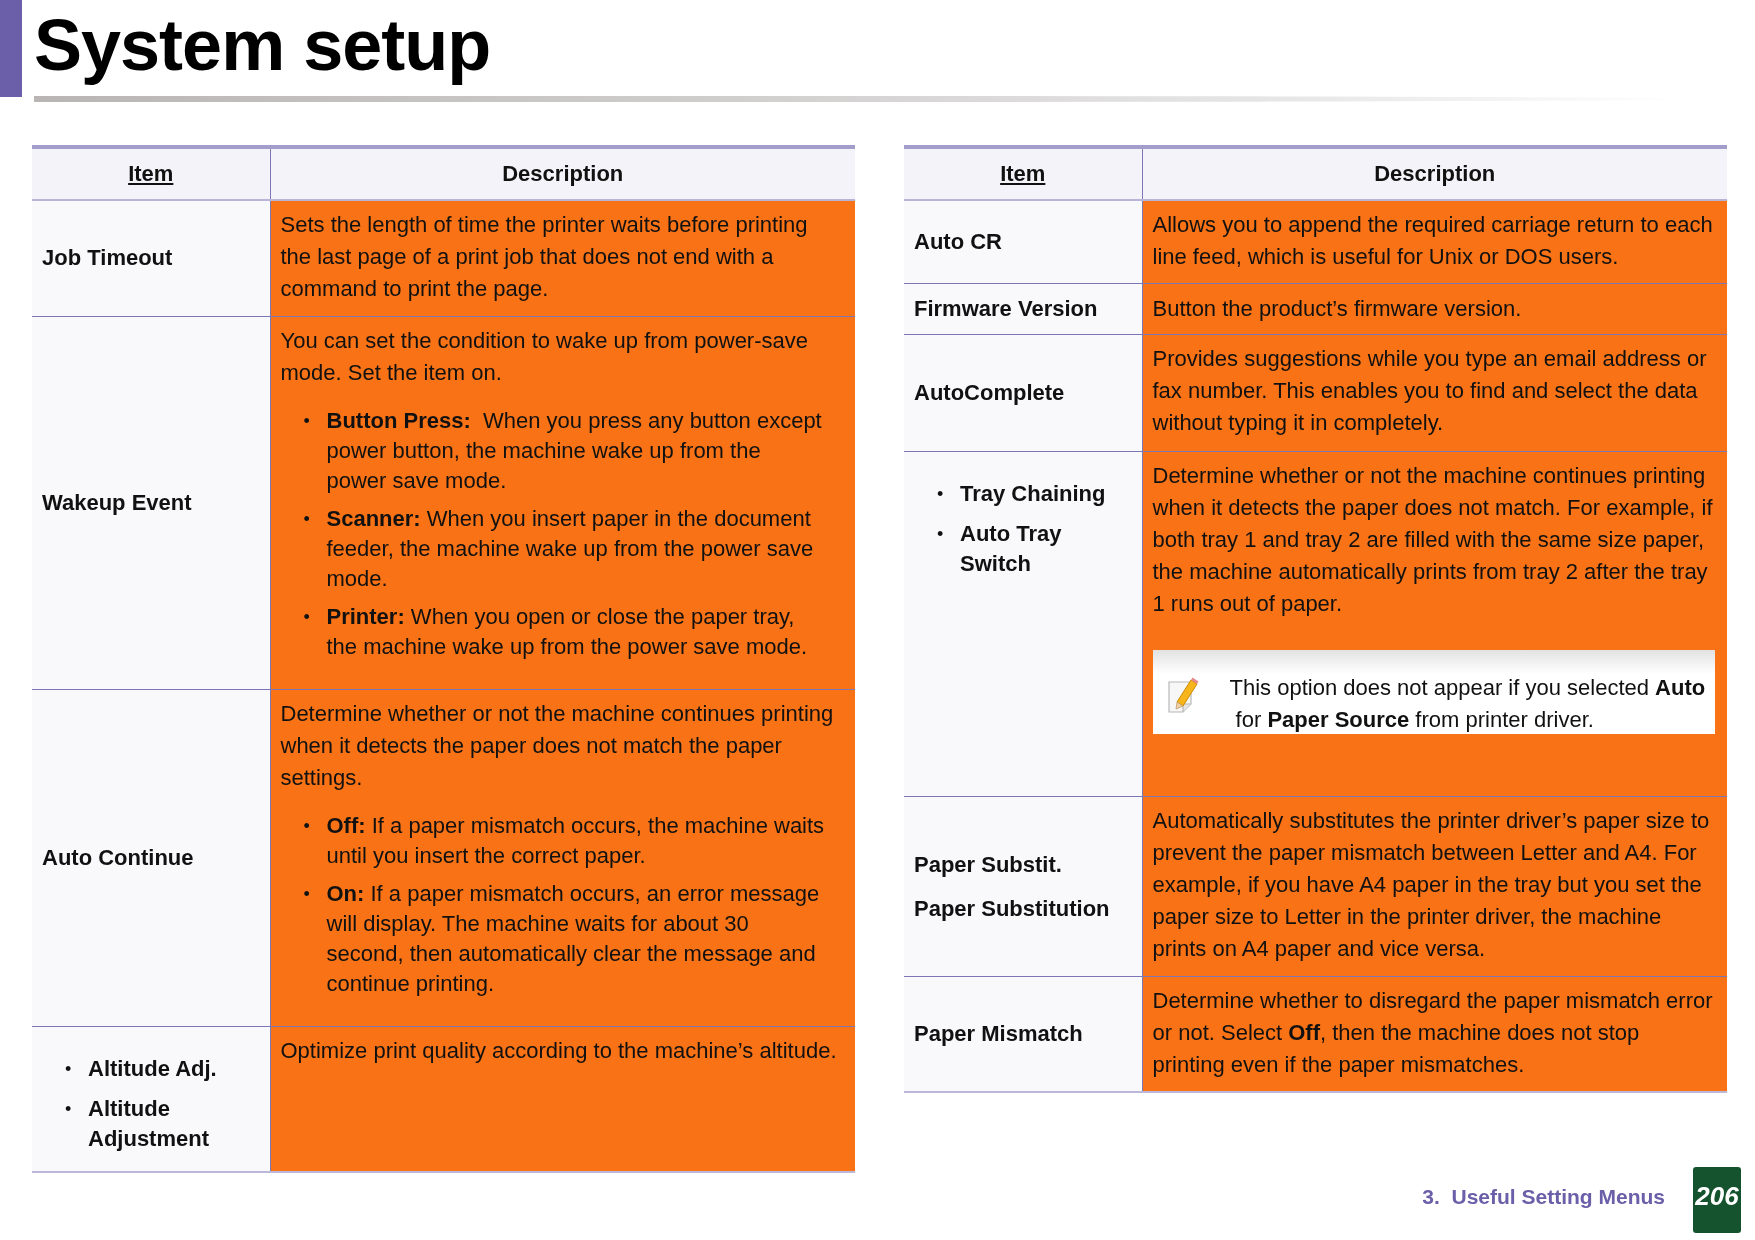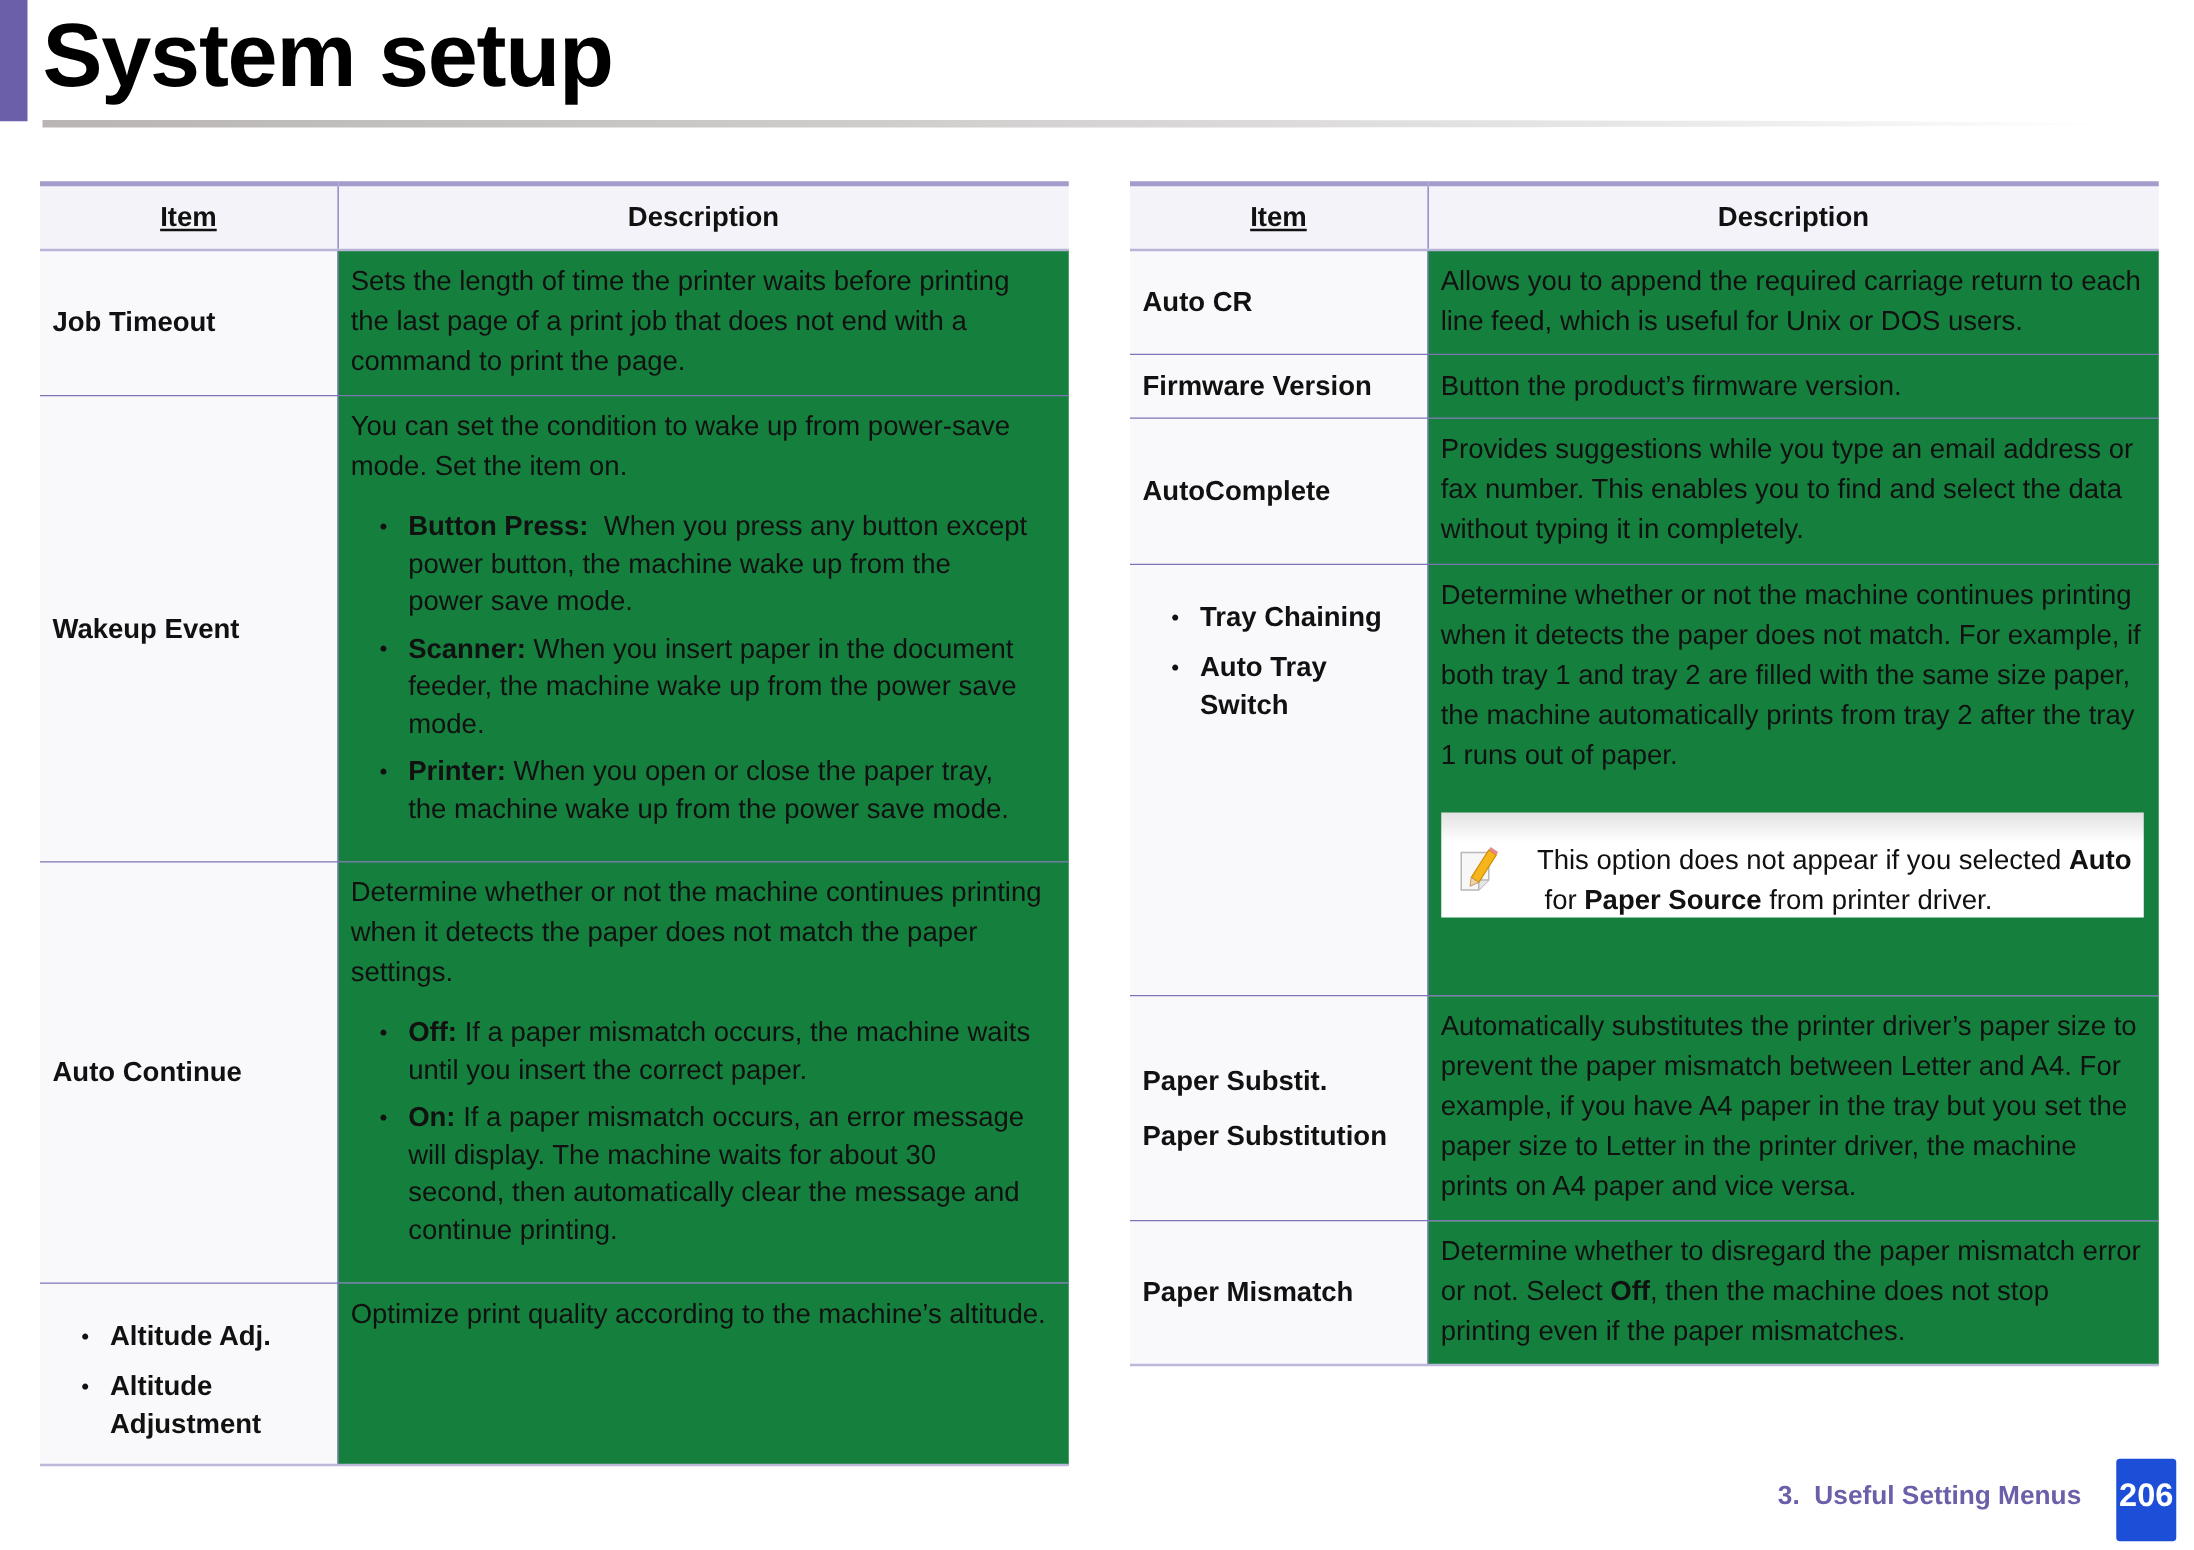--- a/index.html
+++ b/index.html
@@ -32,21 +32,21 @@
   table.spec thead th.c1 { border-right: 1.5px solid #7d76b5; text-decoration: underline; }
   table.spec td {
     vertical-align: middle; border-bottom: 1.5px solid #7d76b5; padding: 0;
   }
   table.spec tr:last-child td { border-bottom: 2px solid #bcb8da; }
   table.spec td.item {
     background: #f9f9fc; border-right: 1.5px solid #7d76b5;
     font-weight: bold; padding-left: 10px; padding-right: 6px;
   }
   table.spec td.item.top { vertical-align: top; padding-top: 10px; }
-  table.spec td.desc { background: #15803d; padding: 8px 12px 10px 10px; vertical-align: top; }
+  table.spec td.desc { background: #f97316; padding: 8px 12px 10px 10px; vertical-align: top; }
   .left col.c1 { width: 238px; }
   .right col.c1 { width: 238px; }
   p.para { margin: 0 0 6px 0; }
   ul.bl { list-style: none; margin: 17px; padding: 0; }
   ul.bl li { position: relative; padding-left: 29px; margin: 2px 0 8px 0; line-height: 30px; }
   ul.bl li::before { content: "•"; position: absolute; left: 6px; top: 0; font-weight: normal; font-size: 18px; }
   ul.bl.items li { margin: 0 0 10px 0; }
   b { font-weight: bold; }
 
   .note {
@@ -54,21 +54,21 @@
     background: linear-gradient(180deg, #e2e2e2 0px, #ffffff 24px, #ffffff 86px, #e4e4e4 112px);
   }
   .note .pencil { position: absolute; left: 12px; top: 26px; width: 40px; height: 40px; }
   .note .note-text { position: absolute; left: 77px; top: 22px; right: 4px; line-height: 32px; font-size: 22px; }
 
   .footer-text {
     position: absolute; right: 90px; top: 1185px; font-size: 21px; font-weight: bold; color: #6a5fa8;
   }
   .page-badge {
     position: absolute; left: 1693px; top: 1167px; width: 48px; height: 66px; border-radius: 3px;
-    background: #1d4ed8; color: #fff; font-weight: bold; font-size: 26px; text-align: center; line-height: 58px;
+    background: #14532d; color: #fff; font-weight: bold; font-size: 26px; text-align: center; line-height: 58px; font-style: italic;
   }
 </style>
 </head>
 <body>
 
 <div class="title-bar"></div>
 <h1 class="title">System setup</h1>
 <div class="title-rule"></div>
 
 <table class="spec left">

